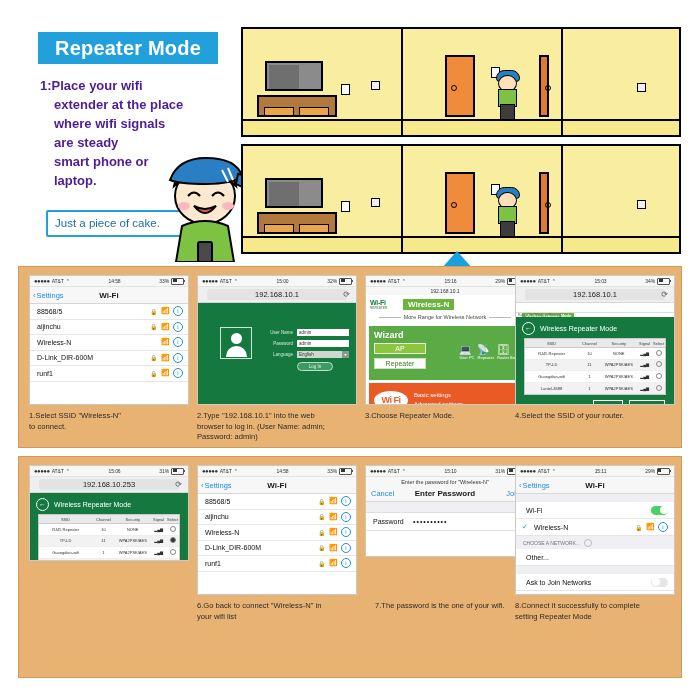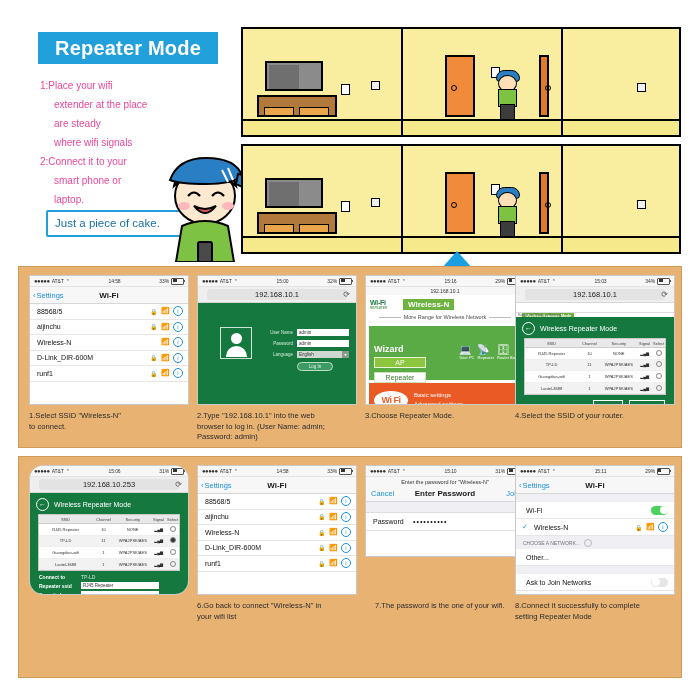--- a/index.html
+++ b/index.html
@@ -17,21 +17,21 @@
   .title-bar{
     position:absolute;left:38px;top:32px;width:180px;height:32px;
     background:#22a0dc;display:flex;align-items:center;justify-content:center;
   }
   .title-bar span{
     color:#ffffff;font-size:20px;font-weight:bold;letter-spacing:.2px;
   }
 
   .intro{position:absolute;left:40px;top:76px;width:200px;}
   .intro .line{
-    font-size:10px;color:#ec4899;line-height:19px;white-space:pre;
+    font-size:13px;color:#4c1d95;line-height:19px;white-space:pre;font-weight:bold;
   }
   .intro .indent{padding-left:14px;}
 
   .bubble{
     position:absolute;left:46px;top:210px;width:140px;
     border:2px solid #22a0dc;background:#fff;border-radius:2px;
     padding:4px 6px 5px 7px;
   }
   .bubble div{color:#1a6fa8;font-size:11.5px;line-height:14px;white-space:nowrap;}
   .bubble .tail{
@@ -160,21 +160,21 @@
   
   .brandbar{background:#fff;height:18px;display:flex;align-items:center;padding:0 4px;}
   .wifi-logo{font-size:7px;font-weight:bold;color:#1a7a3c;letter-spacing:-.3px;position:relative;width:30px;}
   .wifi-logo small{display:block;font-size:3.2px;color:#6aa86a;letter-spacing:0;}
   .n-badge{background:#6cb33f;color:#fff;font-size:8px;font-weight:bold;padding:1px 5px;margin-left:3px;}
   .subline{
     background:#fff;font-size:5.5px;color:#4a4a4a;text-align:center;
     padding:1px 0 3px;display:flex;align-items:center;justify-content:center;gap:3px;
   }
   .subline i{display:block;height:1px;background:#bbb;width:22px;}
-  .wizbox{background:#5aab46;margin:3px;padding:18px 5px;position:relative;height:54px;box-sizing:border-box;}
+  .wizbox{background:#5aab46;margin:3px;padding:4px 5px;position:relative;height:54px;box-sizing:border-box;}
   .wizbox .wtitle{color:#fff;font-size:9px;font-weight:bold;margin-bottom:3px;}
   .btn-ap{background:#8cc63f;border:1px solid #eaf4d6;color:#fff;font-size:7px;width:52px;height:11px;display:flex;align-items:center;justify-content:center;box-sizing:border-box;}
   .btn-rep{background:#fff;border:1px solid #cfe0bf;color:#3a7a2a;font-size:7px;width:52px;height:11px;display:flex;align-items:center;justify-content:center;margin-top:4px;box-sizing:border-box;}
   .wiz-icons{position:absolute;right:4px;top:18px;display:flex;align-items:center;gap:3px;color:#fff;font-size:10px;}
   .wiz-icons span{font-size:4px;display:block;text-align:center;}
   .redbox{background:#ea5a24;margin:3px;padding:5px;display:flex;align-items:center;gap:6px;height:34px;box-sizing:border-box;}
   .wifi-oval{
     background:#fff;border-radius:50%;width:34px;height:19px;
     display:flex;align-items:center;justify-content:center;
     font-size:9px;font-weight:bold;color:#ea5a24;letter-spacing:-.5px;
@@ -230,23 +230,22 @@
 
   <div class="top">
 
     <div class="title-bar">
       <span>Repeater Mode</span>
     </div>
 
     <div class="intro">
       <div class="line">1:Place your wifi</div>
       <div class="line indent">extender at the place</div>
+      <div class="line indent">where wifi signals</div>
       <div class="line indent">are steady</div>
-      <div class="line indent">where wifi signals</div>
-      <div class="line">2:Connect it to your</div>
       <div class="line indent">smart phone or</div>
       <div class="line indent">laptop.</div>
     </div>
 
     <div class="bubble">
       <div>Just a piece of cake.</div>
       <div class="tail"></div>
       <div class="tail2"></div>
     </div>
 
@@ -575,21 +574,21 @@
           </div>
         </div>
       </div>
       <div class="caption" style="left:0;top:136px;width:165px;white-space:pre-line;">4.Select the SSID of your router.</div>
     </div>
   </div>
 
   <div class="panel row2">
 
     <div class="cell" style="left:10px;width:160px;">
-      <div class="phone" style="height:130px;border-radius:14px;">
+      <div class="phone" style="height:96px;">
         <div class="statusbar">
           <div class="sb-left">
               <span class="dots">●●●●●</span>
               <span class="sb-text">AT&amp;T</span>
               <span class="sb-text">⌃</span>
             </div>
           <span class="sb-text">15:06</span>
           <div class="sb-right">
               <span class="sb-text">31%</span>
               <span class="batt">

